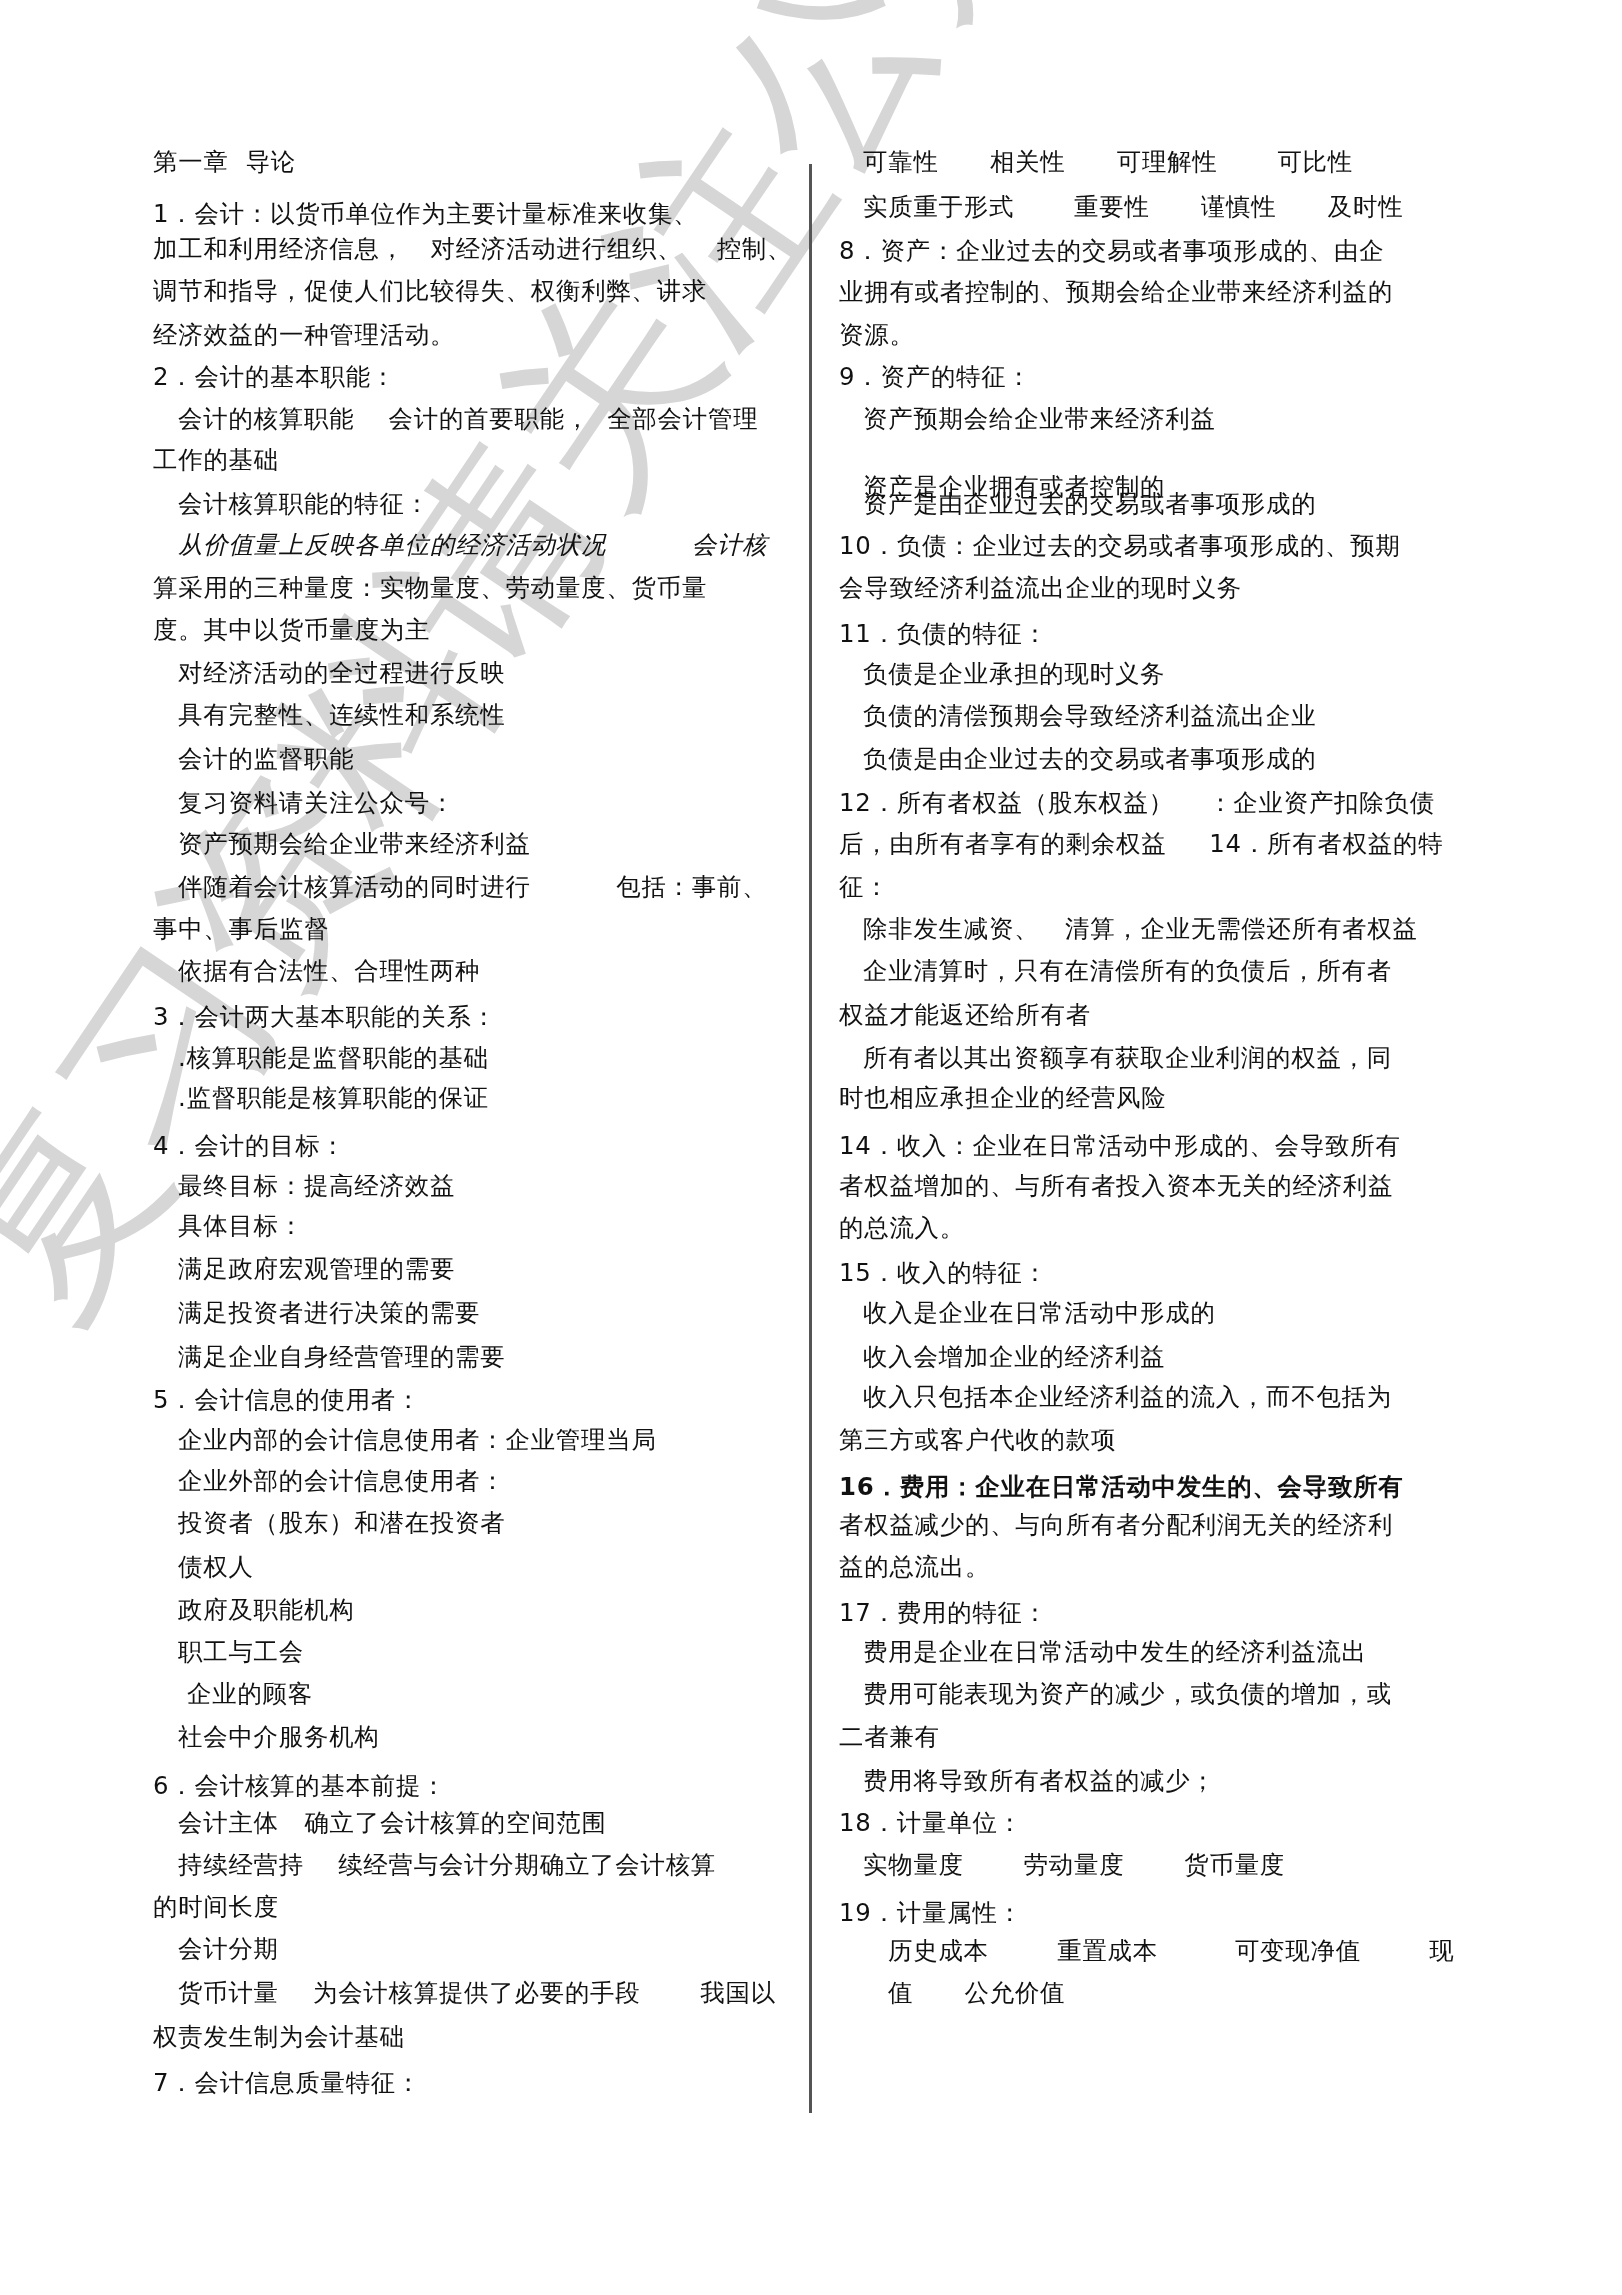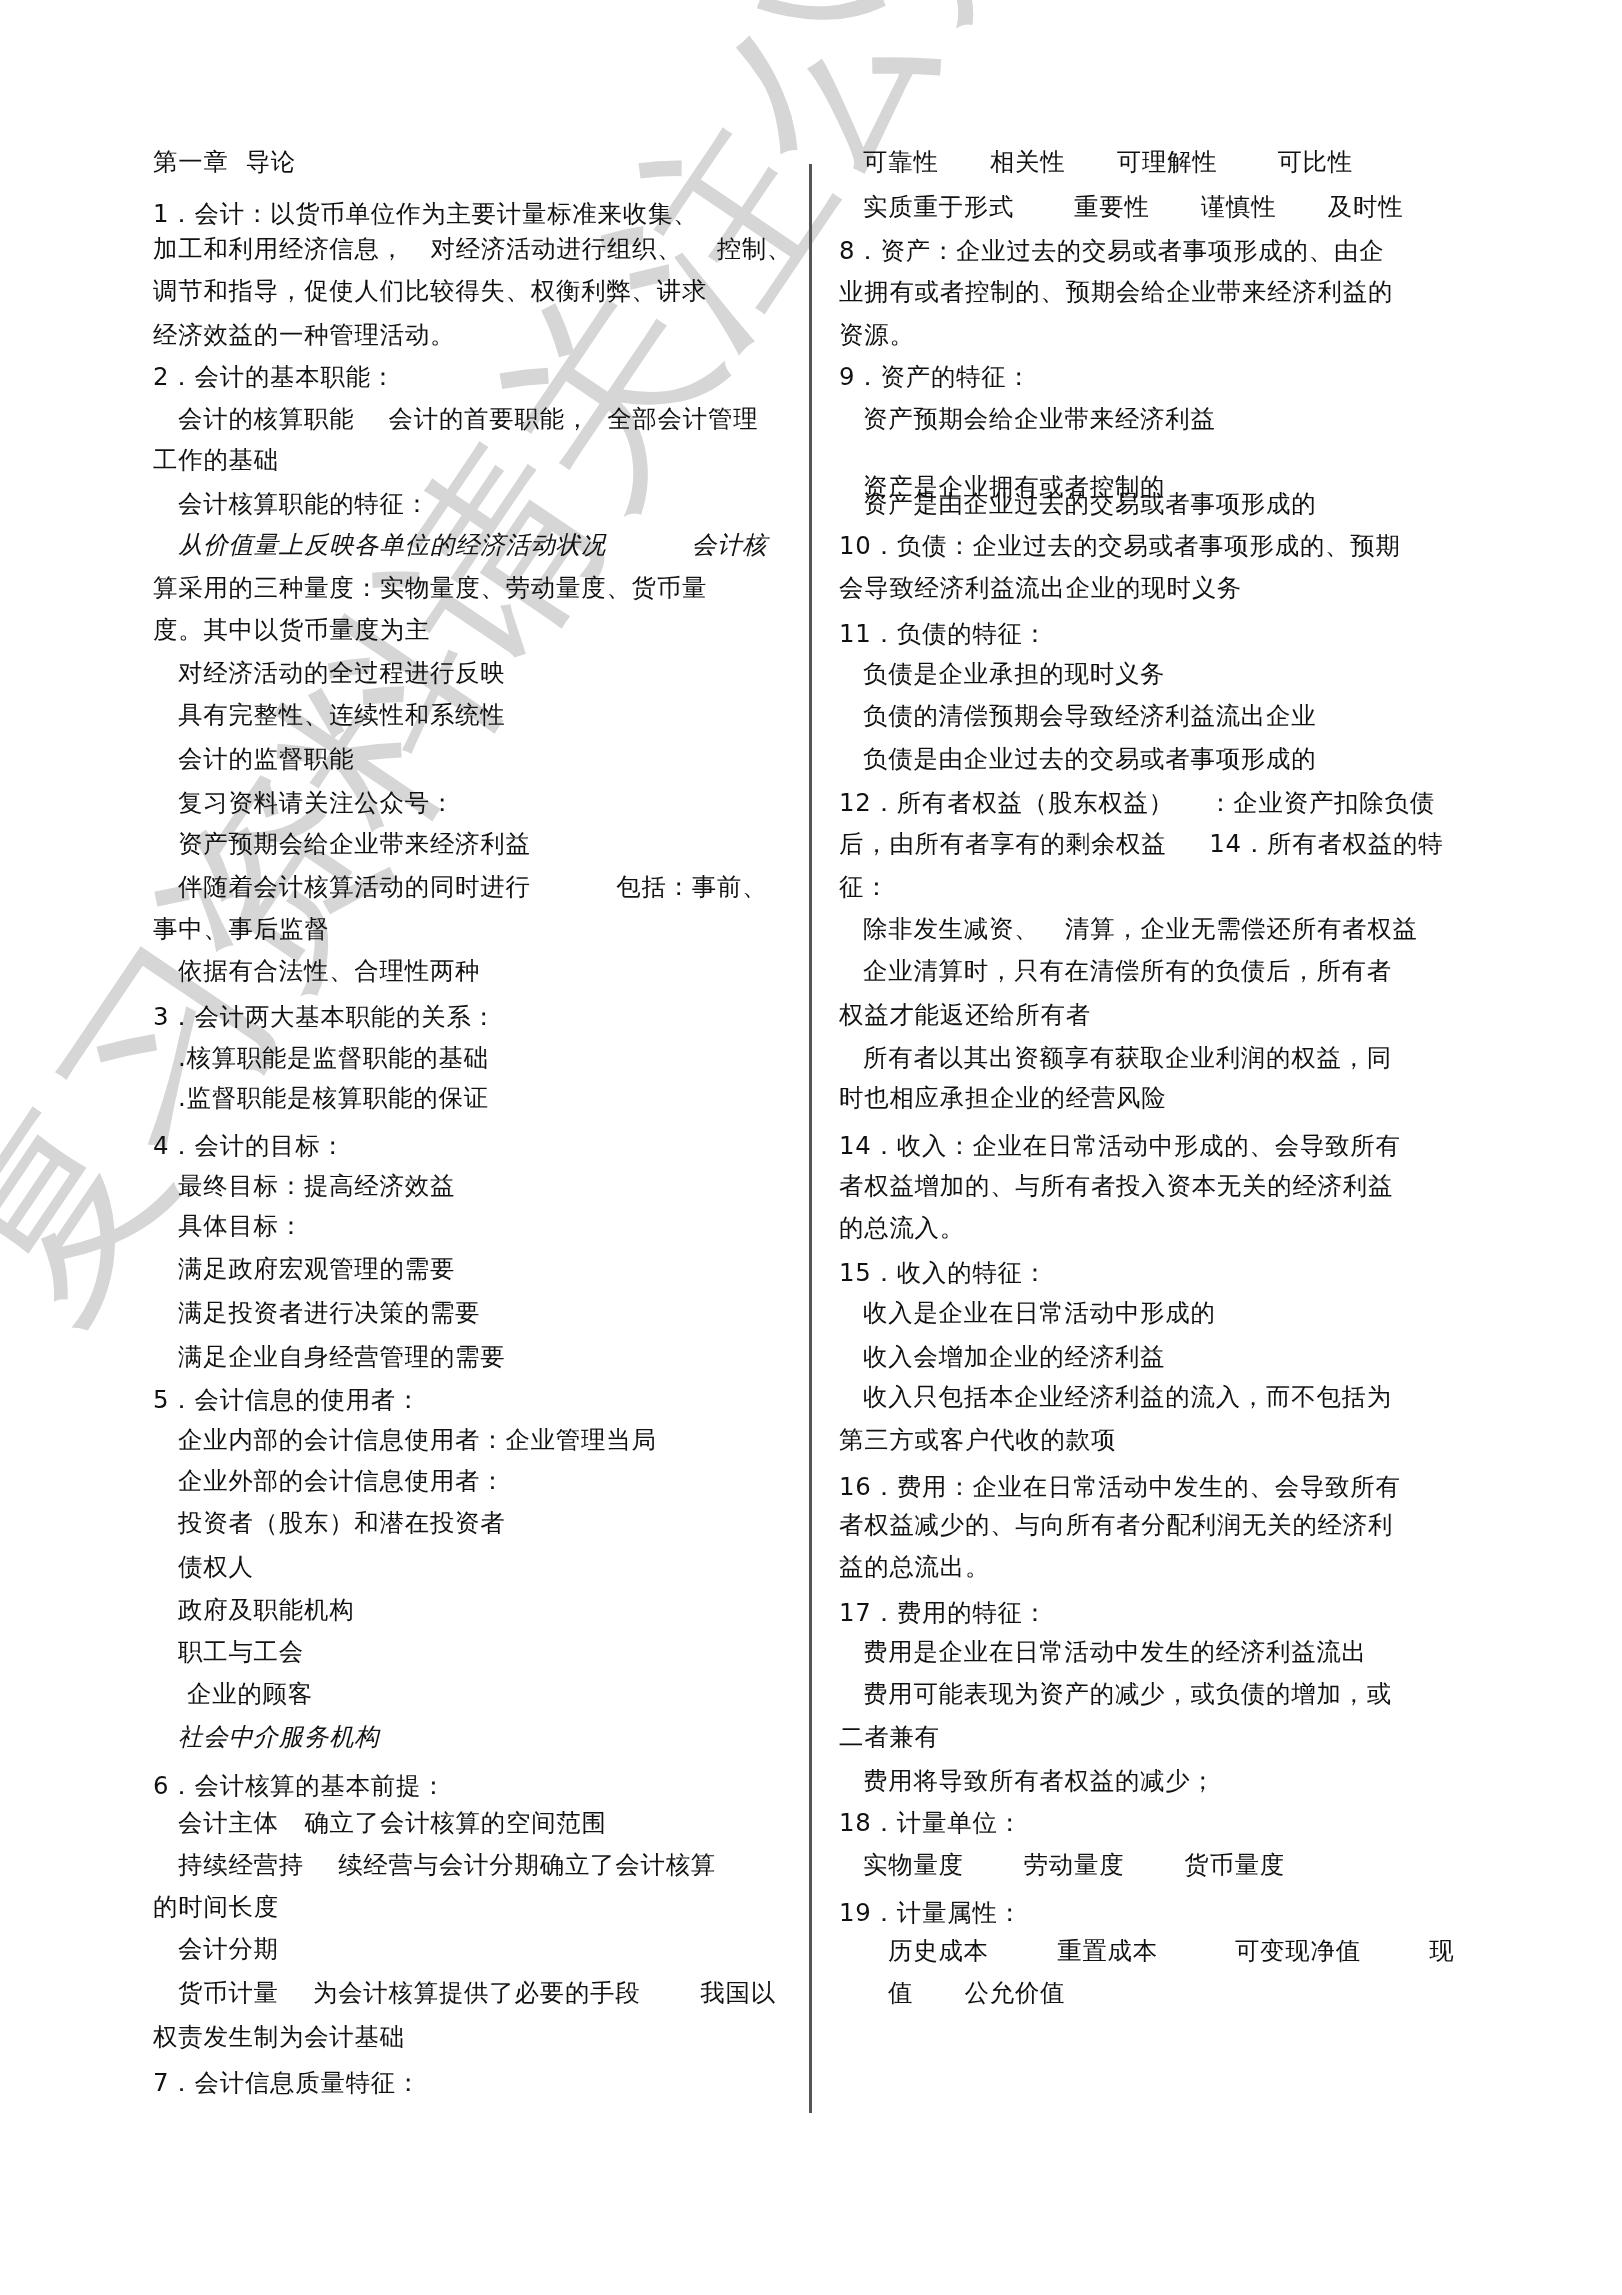--- a/index.html
+++ b/index.html
@@ -57,21 +57,21 @@
       <div class="line li" style="top: 1296px;">满足投资者进行决策的需要</div>
       <div class="line li" style="top: 1340px;">满足企业自身经营管理的需要</div>
       <div class="line l" style="top: 1383px;">5．会计信息的使用者：</div>
       <div class="line li" style="top: 1423px;">企业内部的会计信息使用者：企业管理当局</div>
       <div class="line li" style="top: 1464px;">企业外部的会计信息使用者：</div>
       <div class="line li" style="top: 1506px;">投资者（股东）和潜在投资者</div>
       <div class="line li" style="top: 1550px;">债权人</div>
       <div class="line li" style="top: 1593px;">政府及职能机构</div>
       <div class="line li" style="top: 1635px;">职工与工会</div>
       <div class="line li" style="top: 1677px; margin-left: 9px;">企业的顾客</div>
-      <div class="line li" style="top: 1720px; font-style: italic;">社会中介服务机构</div>
+      <div class="line li" style="top: 1720px;">社会中介服务机构</div>
       <div class="line l" style="top: 1769px;">6．会计核算的基本前提：</div>
       <div class="line li" style="top: 1806px; text-align: right;">会计主体   确立了会计核算的空间范围</div>
       <div class="line li" style="top: 1848px;">持续经营持    续经营与会计分期确立了会计核算</div>
       <div class="line l" style="top: 1890px;">的时间长度</div>
       <div class="line li" style="top: 1932px;">会计分期</div>
       <div class="line li" style="top: 1976px;">货币计量    为会计核算提供了必要的手段       我国以</div>
       <div class="line l" style="top: 2020px;">权责发生制为会计基础</div>
       <div class="line l" style="top: 2066px;">7．会计信息质量特征：</div>
     </div>
   <div id="right-col">
@@ -99,21 +99,21 @@
       <div class="line ri" style="top: 1041px;">所有者以其出资额享有获取企业利润的权益，同</div>
       <div class="line r" style="top: 1081px;">时也相应承担企业的经营风险</div>
       <div class="line r" style="top: 1129px;">14．收入：企业在日常活动中形成的、会导致所有</div>
       <div class="line r" style="top: 1169px;">者权益增加的、与所有者投入资本无关的经济利益</div>
       <div class="line r" style="top: 1211px;">的总流入。</div>
       <div class="line r" style="top: 1256px;">15．收入的特征：</div>
       <div class="line ri" style="top: 1296px;">收入是企业在日常活动中形成的</div>
       <div class="line ri" style="top: 1340px;">收入会增加企业的经济利益</div>
       <div class="line ri" style="top: 1380px;">收入只包括本企业经济利益的流入，而不包括为</div>
       <div class="line r" style="top: 1423px;">第三方或客户代收的款项</div>
-      <div class="line r" style="top: 1470px;">16．费用：企业在日常活动中发生的、会导致所有</div>
+      <div class="line r" style="top: 1470px; font-weight: bold;">16．费用：企业在日常活动中发生的、会导致所有</div>
       <div class="line r" style="top: 1508px;">者权益减少的、与向所有者分配利润无关的经济利</div>
       <div class="line r" style="top: 1550px;">益的总流出。</div>
       <div class="line r" style="top: 1596px;">17．费用的特征：</div>
       <div class="line ri" style="top: 1635px;">费用是企业在日常活动中发生的经济利益流出</div>
       <div class="line ri" style="top: 1677px;">费用可能表现为资产的减少，或负债的增加，或</div>
       <div class="line r" style="top: 1720px;">二者兼有</div>
       <div class="line ri" style="top: 1764px;">费用将导致所有者权益的减少；</div>
       <div class="line r" style="top: 1806px;">18．计量单位：</div>
       <div class="line ri" style="top: 1848px;">实物量度       劳动量度       货币量度</div>
       <div class="line r" style="top: 1896px;">19．计量属性：</div>

